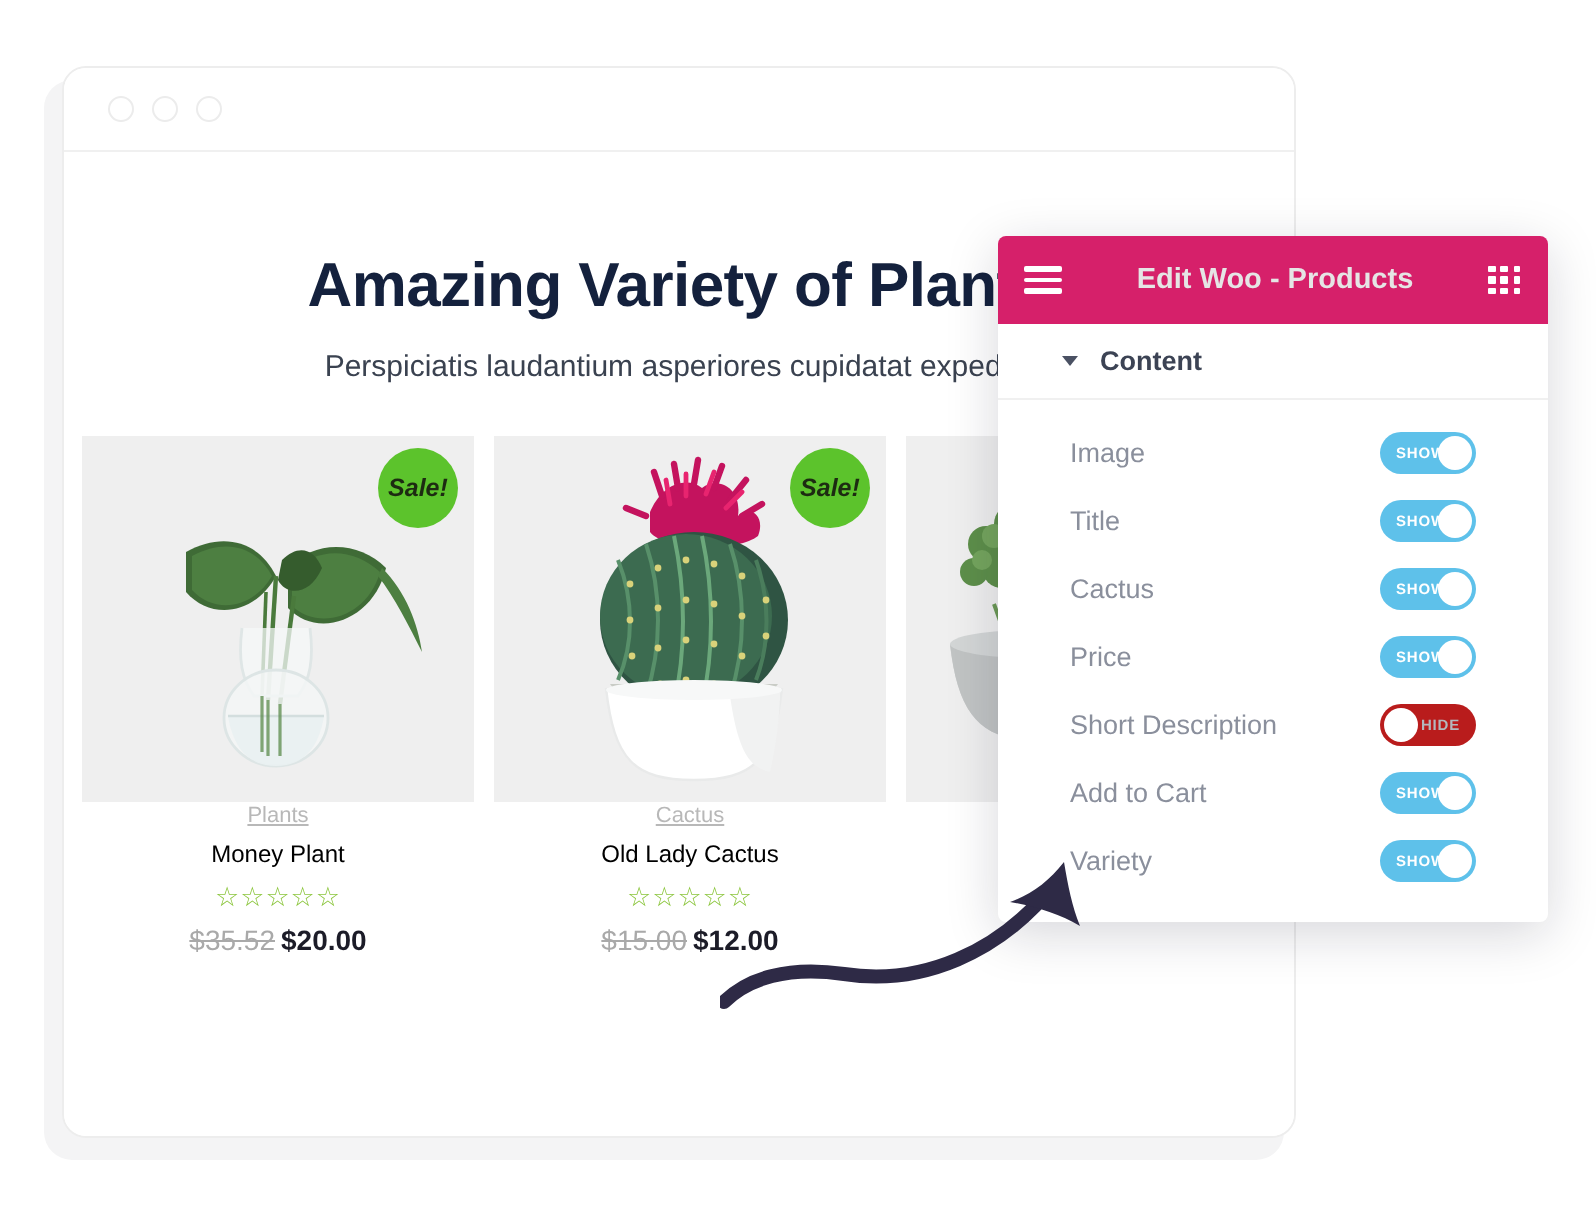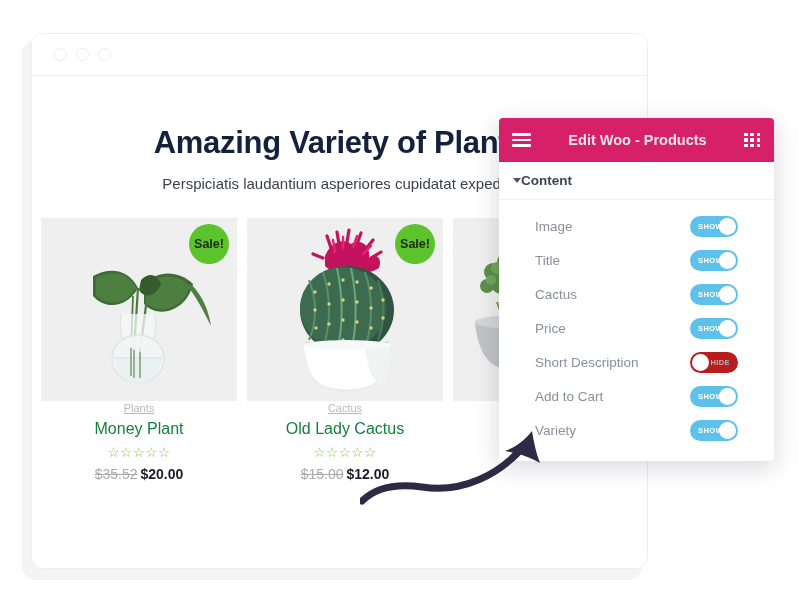--- a/index.html
+++ b/index.html
@@ -125,32 +125,33 @@
     height: 40px;
     border-radius: 50%;
     background: #5cc32c;
     color: #1d2b12;
     font-size: 12.5px;
     font-weight: 600;
     display: flex;
     align-items: center;
     justify-content: center;
     z-index: 3;
+    font-style: italic;
   }
 
   .product-category {
     font-size: 11px;
     color: #b8b8b8;
     margin-top: 1px;
     text-decoration: underline;
   }
 
   .product-title {
-    font-size: 16px;
-    color: #15803d;
+    font-size: 12px;
+    color: #000000;
     margin-top: 6px;
   }
 
   .star-rating {
     margin-top: 6px;
     font-size: 13.5px;
     color: #8cc63e;
     letter-spacing: 0.5px;
   }
 
@@ -228,22 +229,22 @@
     height: 3.6px;
     background: #ffffff;
     border-radius: 0.5px;
     display: block;
   }
 
   .panel-section-head {
     height: 38px;
     display: flex;
     align-items: center;
-    gap: 0;
-    padding: 0 14px;
+    gap: 11px;
+    padding: 0 32px;
     border-bottom: 1px solid #f0f0f0;
   }
 
   .chevron-down {
     width: 0; height: 0;
     border-left: 4.5px solid transparent;
     border-right: 4.5px solid transparent;
     border-top: 5px solid #4a5163;
   }
 

